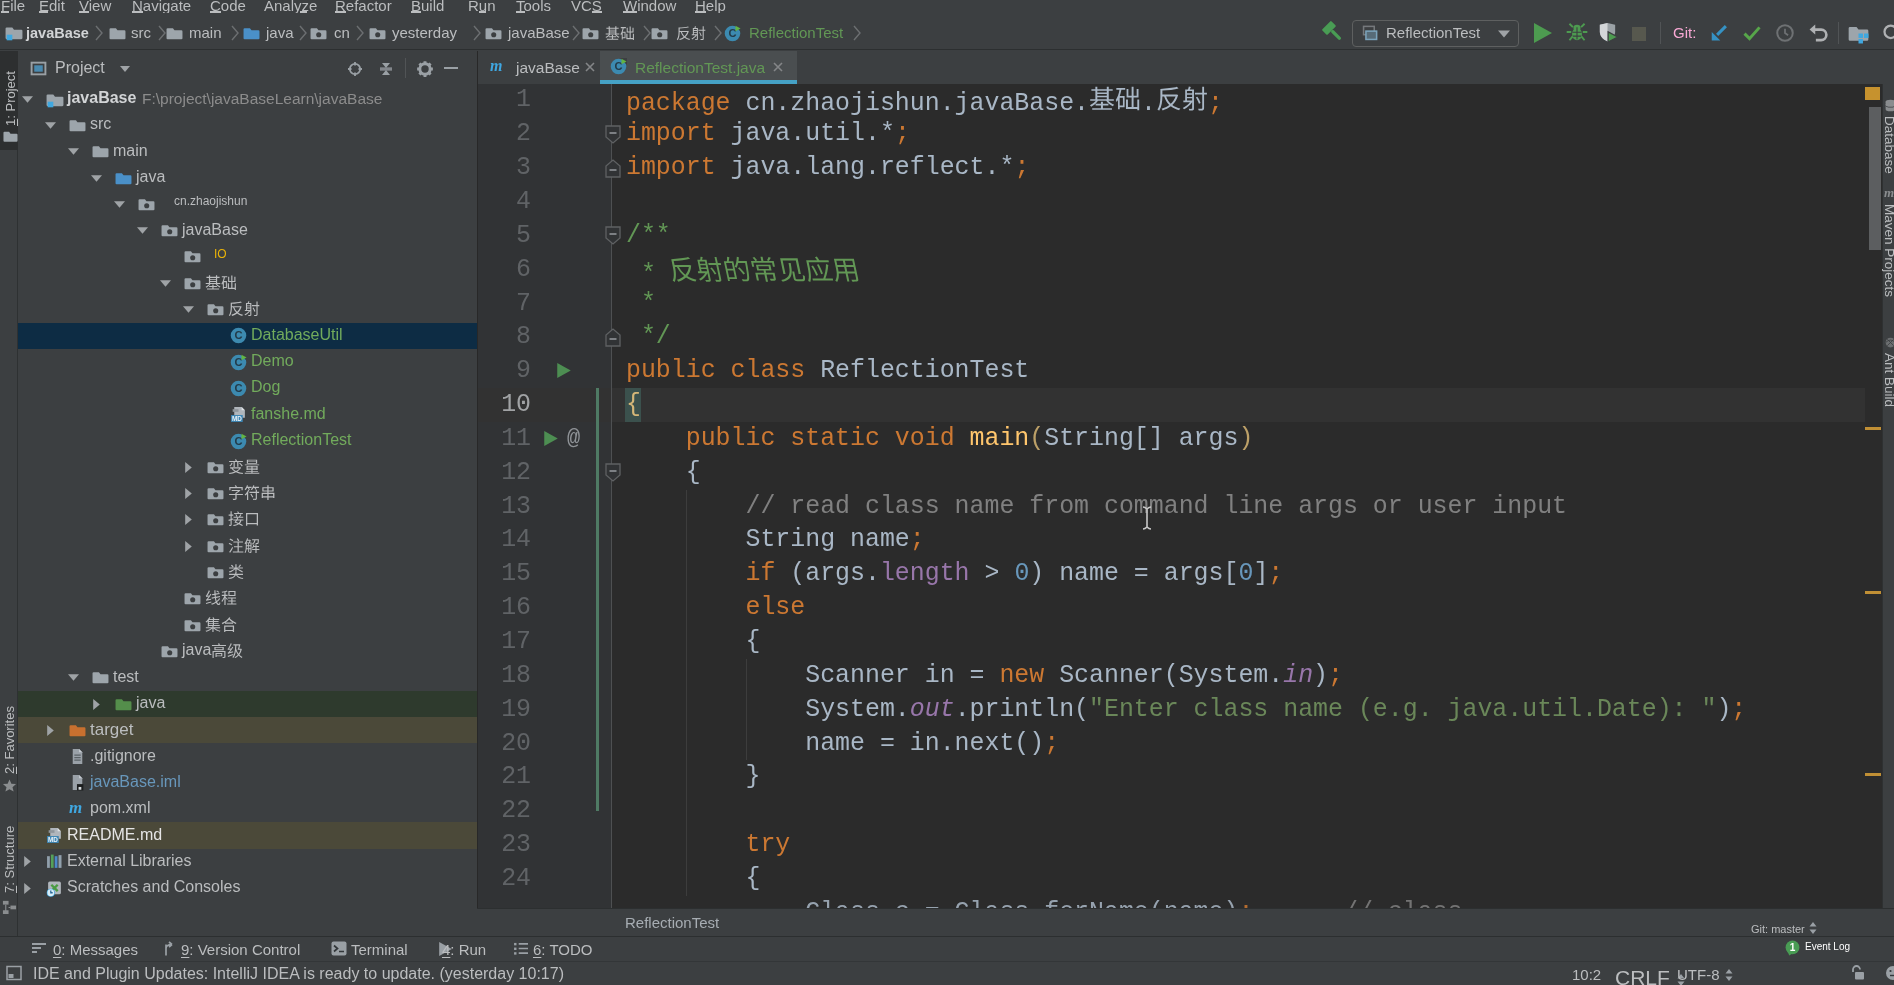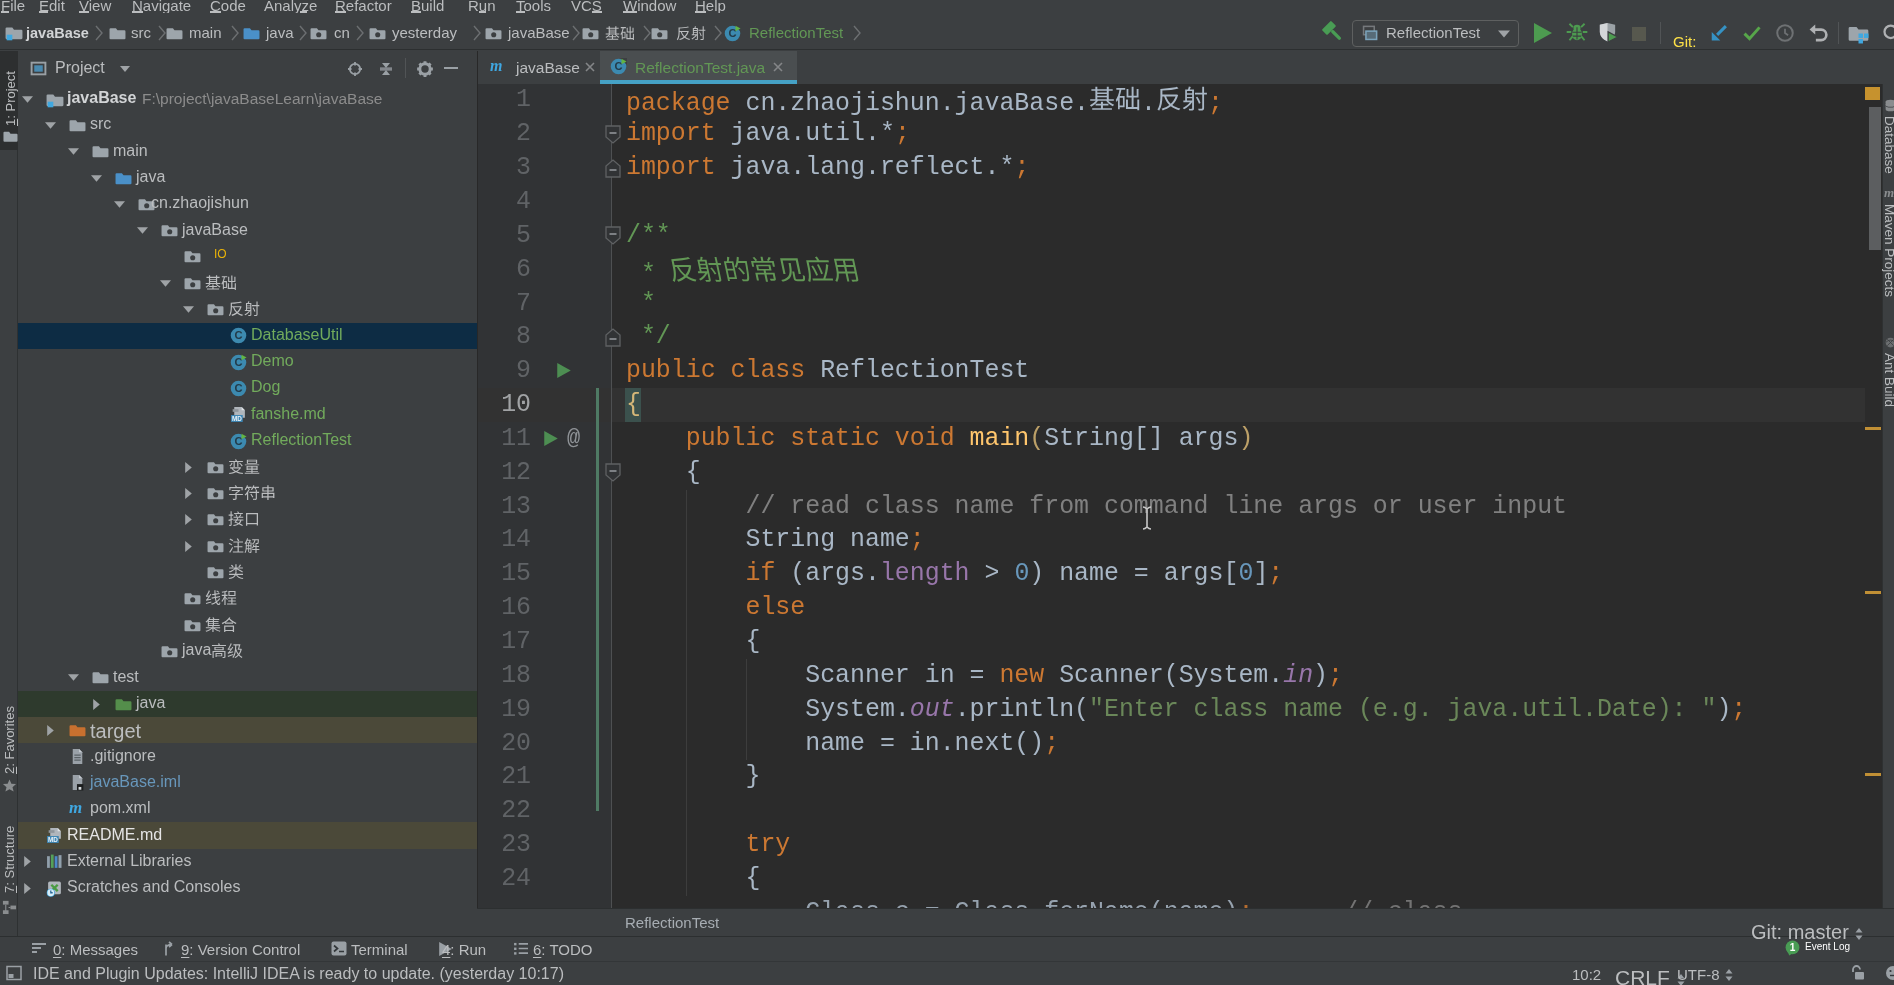--- a/index.html
+++ b/index.html
@@ -159,21 +159,21 @@
     <ellipse cx="8" cy="9.5" rx="3.6" ry="4.5" fill="#4d9b50"></ellipse>
     <path d="M8 4.5 v9 M4.6 8.2 h6.8 M5 11 h6" stroke="#3c3f41" stroke-width="0.8"></path>
   </svg>
 <svg class="abs" style="left:1596px;top:21px" width="23" height="23" viewBox="0 0 18 18">
     <path d="M3 3 L9 1.5 L15 3 V8.5 C15 12 12.5 14.5 9 16 C5.5 14.5 3 12 3 8.5 Z" fill="#9aa1a5"></path>
     <path d="M9 1.5 V16 C5.5 14.5 3 12 3 8.5 V3 Z" fill="#d3d6d8"></path>
     <path d="M9.5 8.5 L17 12.5 L9.5 16.5 Z" fill="#4d9b50" stroke="#3c3f41" stroke-width="1"></path>
   </svg>
 <div class="abs" style="left:1632px;top:27px;width:14px;height:14px;background:#57584e"></div>
 <div class="abs" style="left:1660px;top:22px;width:1px;height:22px;background:#515456"></div>
-<span class="abs" style="left:1673px;top:33px;font-size:15px;color:#fde047">Git:</span>
+<span class="abs" style="left:1673px;top:24px;font-size:15px;color:#f9a8d4">Git:</span>
 <svg class="abs" style="left:1709px;top:23px" width="20" height="20" viewBox="0 0 16 16">
     <path d="M13.5 2.5 L6.5 9.5" stroke="#3592c4" stroke-width="2.4" fill="none"></path>
     <path d="M2.2 14 V7.2 L9 14 Z" fill="#3592c4"></path>
   </svg>
 <svg class="abs" style="left:1742px;top:23px" width="20" height="20" viewBox="0 0 16 16">
     <path d="M2 8.5 L6 12.5 L14 3.5" stroke="#57a64a" stroke-width="2.4" fill="none"></path>
   </svg>
 <svg class="abs" style="left:1775px;top:23px" width="20" height="20" viewBox="0 0 16 16">
     <circle cx="8" cy="8" r="6.2" stroke="#6e7173" stroke-width="1.6" fill="none"></circle>
     <path d="M8 4.5 V8 L10.5 9.8" stroke="#6e7173" stroke-width="1.4" fill="none"></path>
@@ -285,21 +285,21 @@
     <path d="M1.5 3h5l1.5 2h6.5a1 1 0 0 1 1 1v6.5a1 1 0 0 1-1 1h-13a1 1 0 0 1-1-1V4a1 1 0 0 1 1-1z" fill="#4a90c8"></path>
   </svg>
 <span class="abs" style="left:136px;top:168.05px;font-size:16px;color:#bbbdbf;white-space:pre">java</span>
 <svg class="abs" style="left:114px;top:200.85px" width="11" height="7" viewBox="0 0 10 6">
     <path d="M0 0 h10 l-5 6 z" fill="#9fa3a6"></path>
   </svg>
 <svg class="abs" style="left:138px;top:195.85px" width="17" height="17" viewBox="0 0 16 16">
     <path d="M1.5 3h5l1.5 2h6.5a1 1 0 0 1 1 1v6.5a1 1 0 0 1-1 1h-13a1 1 0 0 1-1-1V4a1 1 0 0 1 1-1z" fill="#9da5ab"></path>
     <circle cx="8.2" cy="9.2" r="2.4" fill="#3c3f41"></circle>
   </svg>
-<span class="abs" style="left:151px;top:194.35px;font-size:16px;color:#bbbdbf;white-space:pre">cn.zhaojishun</span>
+<span class="abs" style="left:174px;top:194.35px;font-size:12px;color:#bbbdbf;white-space:pre">cn.zhaojishun</span>
 <svg class="abs" style="left:137px;top:227.15px" width="11" height="7" viewBox="0 0 10 6">
     <path d="M0 0 h10 l-5 6 z" fill="#9fa3a6"></path>
   </svg>
 <svg class="abs" style="left:161px;top:222.15px" width="17" height="17" viewBox="0 0 16 16">
     <path d="M1.5 3h5l1.5 2h6.5a1 1 0 0 1 1 1v6.5a1 1 0 0 1-1 1h-13a1 1 0 0 1-1-1V4a1 1 0 0 1 1-1z" fill="#9da5ab"></path>
     <circle cx="8.2" cy="9.2" r="2.4" fill="#3c3f41"></circle>
   </svg>
 <span class="abs" style="left:182px;top:220.65px;font-size:16px;color:#bbbdbf;white-space:pre">javaBase</span>
 <svg class="abs" style="left:184px;top:248.45px" width="17" height="17" viewBox="0 0 16 16">
     <path d="M1.5 3h5l1.5 2h6.5a1 1 0 0 1 1 1v6.5a1 1 0 0 1-1 1h-13a1 1 0 0 1-1-1V4a1 1 0 0 1 1-1z" fill="#9da5ab"></path>
@@ -473,21 +473,21 @@
     <path d="M1.5 3h5l1.5 2h6.5a1 1 0 0 1 1 1v6.5a1 1 0 0 1-1 1h-13a1 1 0 0 1-1-1V4a1 1 0 0 1 1-1z" fill="#548e4b"></path>
   </svg>
 <span class="abs" style="left:136px;top:694.05px;font-size:16px;color:#bbbdbf;white-space:pre">java</span>
 <div class="abs" style="left:18px;top:717.2px;width:459px;height:26.3px;background:#4b4939"></div>
 <svg class="abs" style="left:47px;top:724.85px" width="7" height="11" viewBox="0 0 6 10">
     <path d="M0 0 l6 5 l-6 5 z" fill="#9fa3a6"></path>
   </svg>
 <svg class="abs" style="left:69px;top:721.85px" width="17" height="17" viewBox="0 0 16 16">
     <path d="M1.5 3h5l1.5 2h6.5a1 1 0 0 1 1 1v6.5a1 1 0 0 1-1 1h-13a1 1 0 0 1-1-1V4a1 1 0 0 1 1-1z" fill="#c8702f"></path>
   </svg>
-<span class="abs" style="left:90px;top:720.35px;font-size:20px;color:#bbbdbf;white-space:pre">target</span>
+<span class="abs" style="left:90px;top:720.35px;font-size:17px;color:#bbbdbf;white-space:pre">target</span>
 <svg class="abs" style="left:69px;top:748.15px" width="17" height="17" viewBox="0 0 16 16">
     <path d="M3.5 1h6l3 3v11h-9z" fill="#9aa1a8"></path>
     <path d="M9.5 1l3 3h-3z" fill="#c6ccd2"></path>
     <path d="M5 6h6v1.2h-6zM5 8.4h6v1.2h-6zM5 10.8h6v1.2h-6z" fill="#5a6165"></path>
   </svg>
 <span class="abs" style="left:90px;top:746.65px;font-size:16px;color:#bbbdbf;white-space:pre">.gitignore</span>
 <svg class="abs" style="left:69px;top:774.45px" width="17" height="17" viewBox="0 0 16 16">
     <path d="M3.5 1h6l3 3v11h-9z" fill="#9aa1a8"></path>
     <path d="M9.5 1l3 3h-3z" fill="#c6ccd2"></path>
     <rect x="7.5" y="9.5" width="6" height="6" fill="#1c1e1f"></rect>
@@ -697,21 +697,21 @@
     <rect x="2.5" y="9" width="5" height="4" fill="#9aa0a5"></rect>
   </svg>
 <span class="abs" style="left:33px;top:965px;font-size:16px;color:#bbbdbf">IDE and Plugin Updates: IntelliJ IDEA is ready to update. (yesterday 10:17)</span>
 <span class="abs" style="left:1572px;top:966px;font-size:15px;color:#bbbdbf">10:2</span>
 <span class="abs" style="left:1615px;top:966px;font-size:21px;color:#bbbdbf">CRLF <svg width="10" height="14" viewBox="0 0 10 14" style="vertical-align:-2px">
       <path d="M5 1 L8.5 5.5 H1.5 Z M5 13 L1.5 8.5 H8.5 Z" fill="#9aa0a5"></path>
     </svg></span>
 <span class="abs" style="left:1677px;top:966px;font-size:15px;color:#bbbdbf">UTF-8 <svg width="10" height="14" viewBox="0 0 10 14" style="vertical-align:-2px">
       <path d="M5 1 L8.5 5.5 H1.5 Z M5 13 L1.5 8.5 H8.5 Z" fill="#9aa0a5"></path>
     </svg></span>
-<span class="abs" style="left:1751px;top:921px;font-size:20px;color:#bbbdbf">Git: master <svg width="10" height="14" viewBox="0 0 10 14" style="vertical-align:-2px">
+<span class="abs" style="left:1751px;top:921px;font-size:11px;color:#bbbdbf">Git: master <svg width="10" height="14" viewBox="0 0 10 14" style="vertical-align:-2px">
       <path d="M5 1 L8.5 5.5 H1.5 Z M5 13 L1.5 8.5 H8.5 Z" fill="#9aa0a5"></path>
     </svg></span>
 <svg class="abs" style="left:1850px;top:965px" width="16" height="16" viewBox="0 0 16 16">
     <path d="M3 7 V4.5 A3.5 3.5 0 0 1 10 4.5" stroke="#9aa0a5" stroke-width="1.8" fill="none"></path>
     <rect x="5" y="7" width="9" height="7.5" rx="1" fill="#9aa0a5"></rect>
   </svg>
 <svg class="abs" style="left:1885px;top:965px" width="16" height="16" viewBox="0 0 16 16">
     <circle cx="8" cy="8" r="7" fill="#9aa0a5"></circle>
     <circle cx="5.5" cy="6" r="1.1" fill="#33373a"></circle>
     <circle cx="10.5" cy="6" r="1.1" fill="#33373a"></circle>

